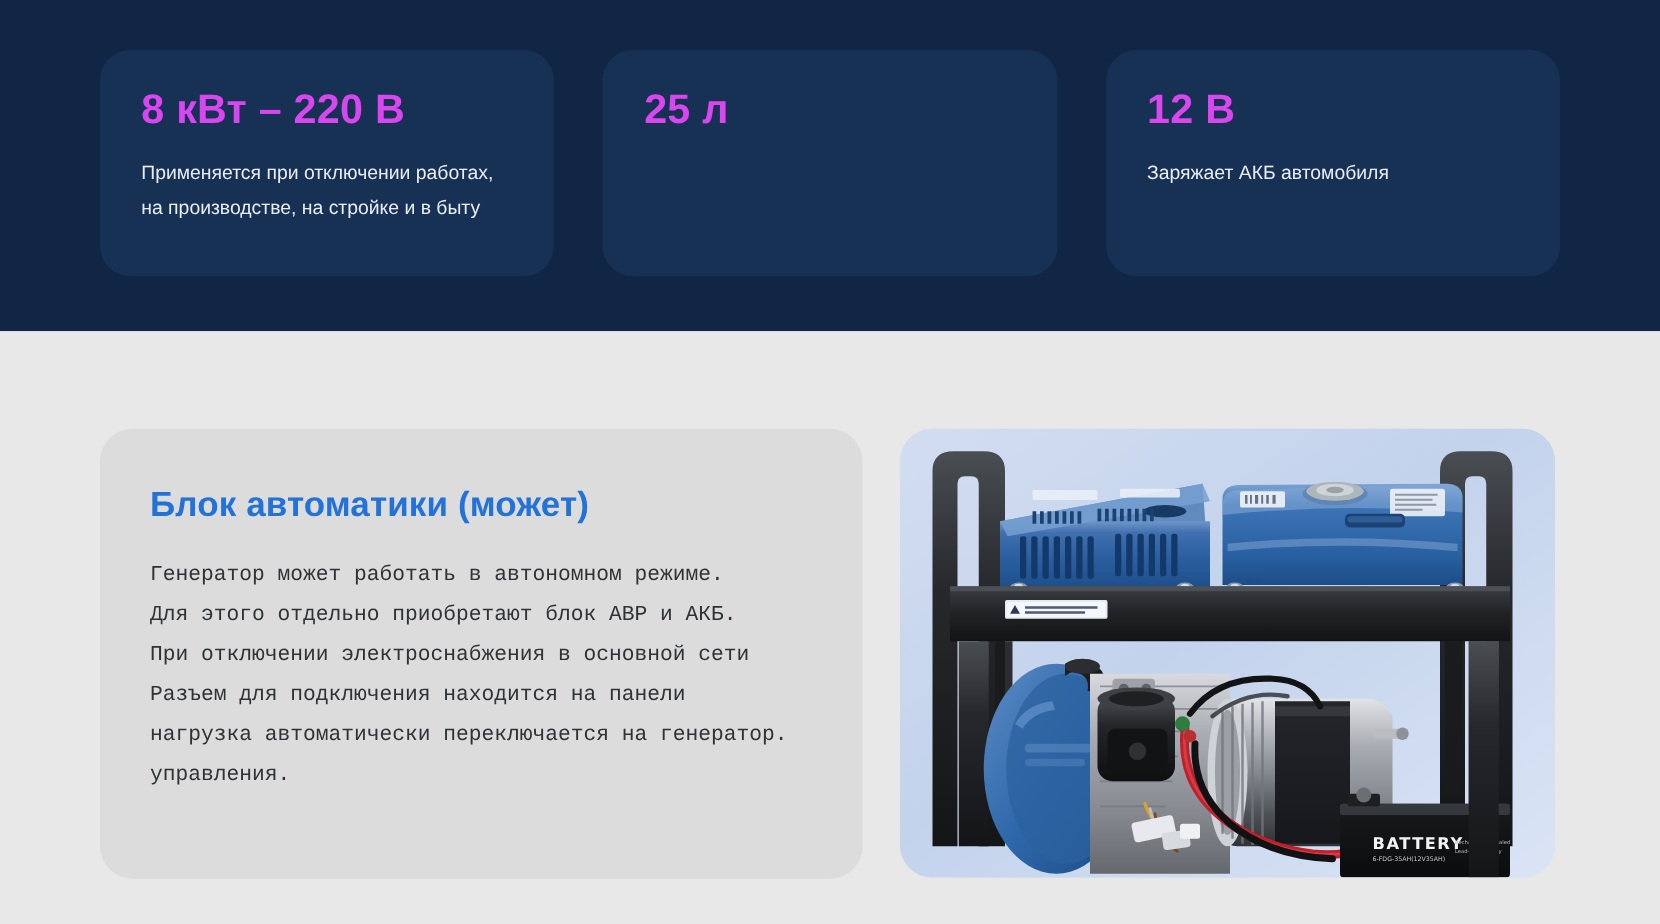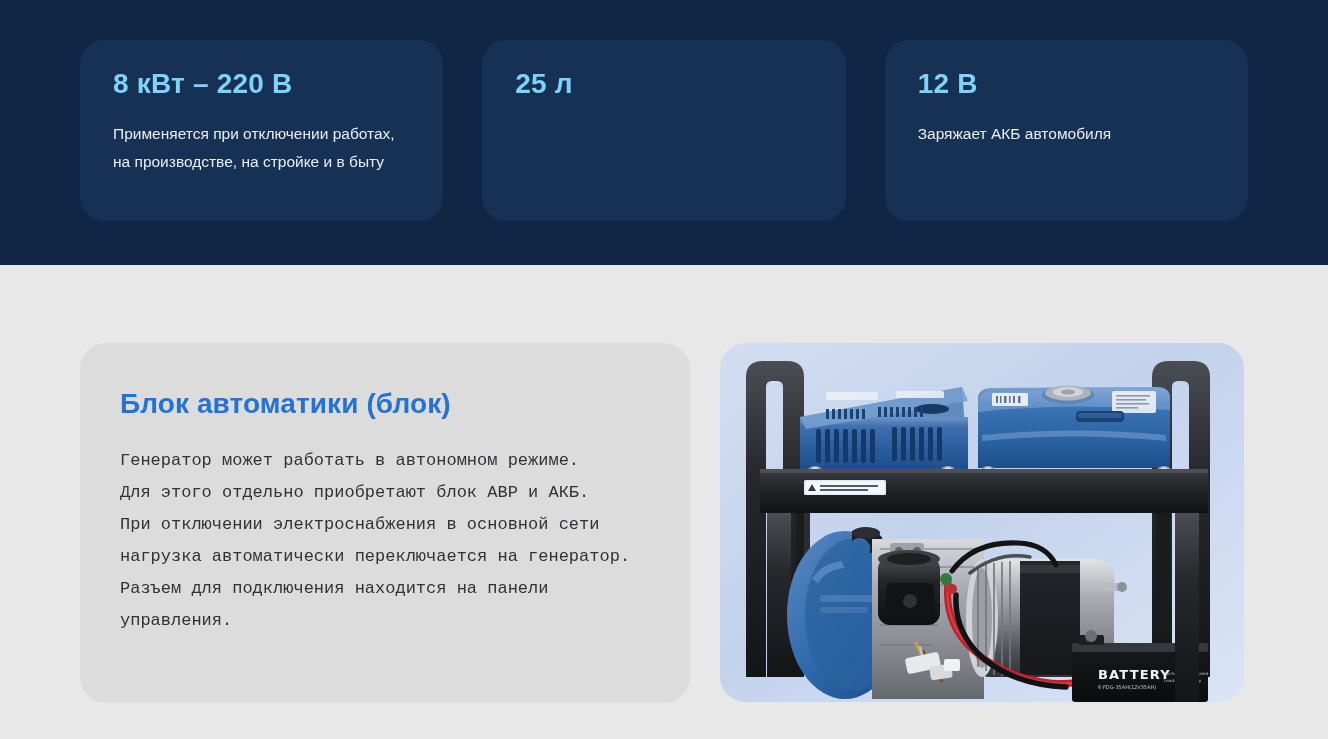--- a/index.html
+++ b/index.html
@@ -37,23 +37,23 @@
   }
 
   .spec-card {
     flex: 1 1 0;
     background: #173155;
     border-radius: 24px;
     padding: 29px 32px 0 33px;
   }
 
   .spec-card-value {
-    font-size: 28px;
+    font-size: 33px;
     font-weight: bold;
-    color: #7dd3fc;
+    color: #d946ef;
     letter-spacing: 0.2px;
     line-height: 1.1;
     margin-bottom: 20px;
   }
 
   .spec-card-desc {
     font-size: 15.5px;
     color: #e9edf4;
     line-height: 28px;
     font-weight: 400;
@@ -141,27 +141,27 @@
         <span class="ln">Заряжает АКБ автомобиля</span>
       </div>
     </article>
 
   </div>
 </section>
 
 <section class="lower">
 
   <div class="info-panel">
-    <h2 class="info-title">Блок автоматики (блок)</h2>
+    <h2 class="info-title">Блок автоматики (может)</h2>
     <div class="info-body">
       <span class="ln">Генератор может работать в автономном режиме.</span>
       <span class="ln">Для этого отдельно приобретают блок АВР и АКБ.</span>
       <span class="ln">При отключении электроснабжения в основной сети</span>
+      <span class="ln">Разъем для подключения находится на панели</span>
       <span class="ln">нагрузка автоматически переключается на генератор.</span>
-      <span class="ln">Разъем для подключения находится на панели</span>
       <span class="ln">управления.</span>
     </div>
   </div>
 
   <figure class="image-panel">
     <div class="gen-stage">
       <svg class="gen-svg" viewBox="0 0 524 359">
         <defs>
           <linearGradient id="bgGrad" x1="0" y1="0" x2="1" y2="1">
             <stop offset="0" stop-color="#d2ddf1"></stop>

